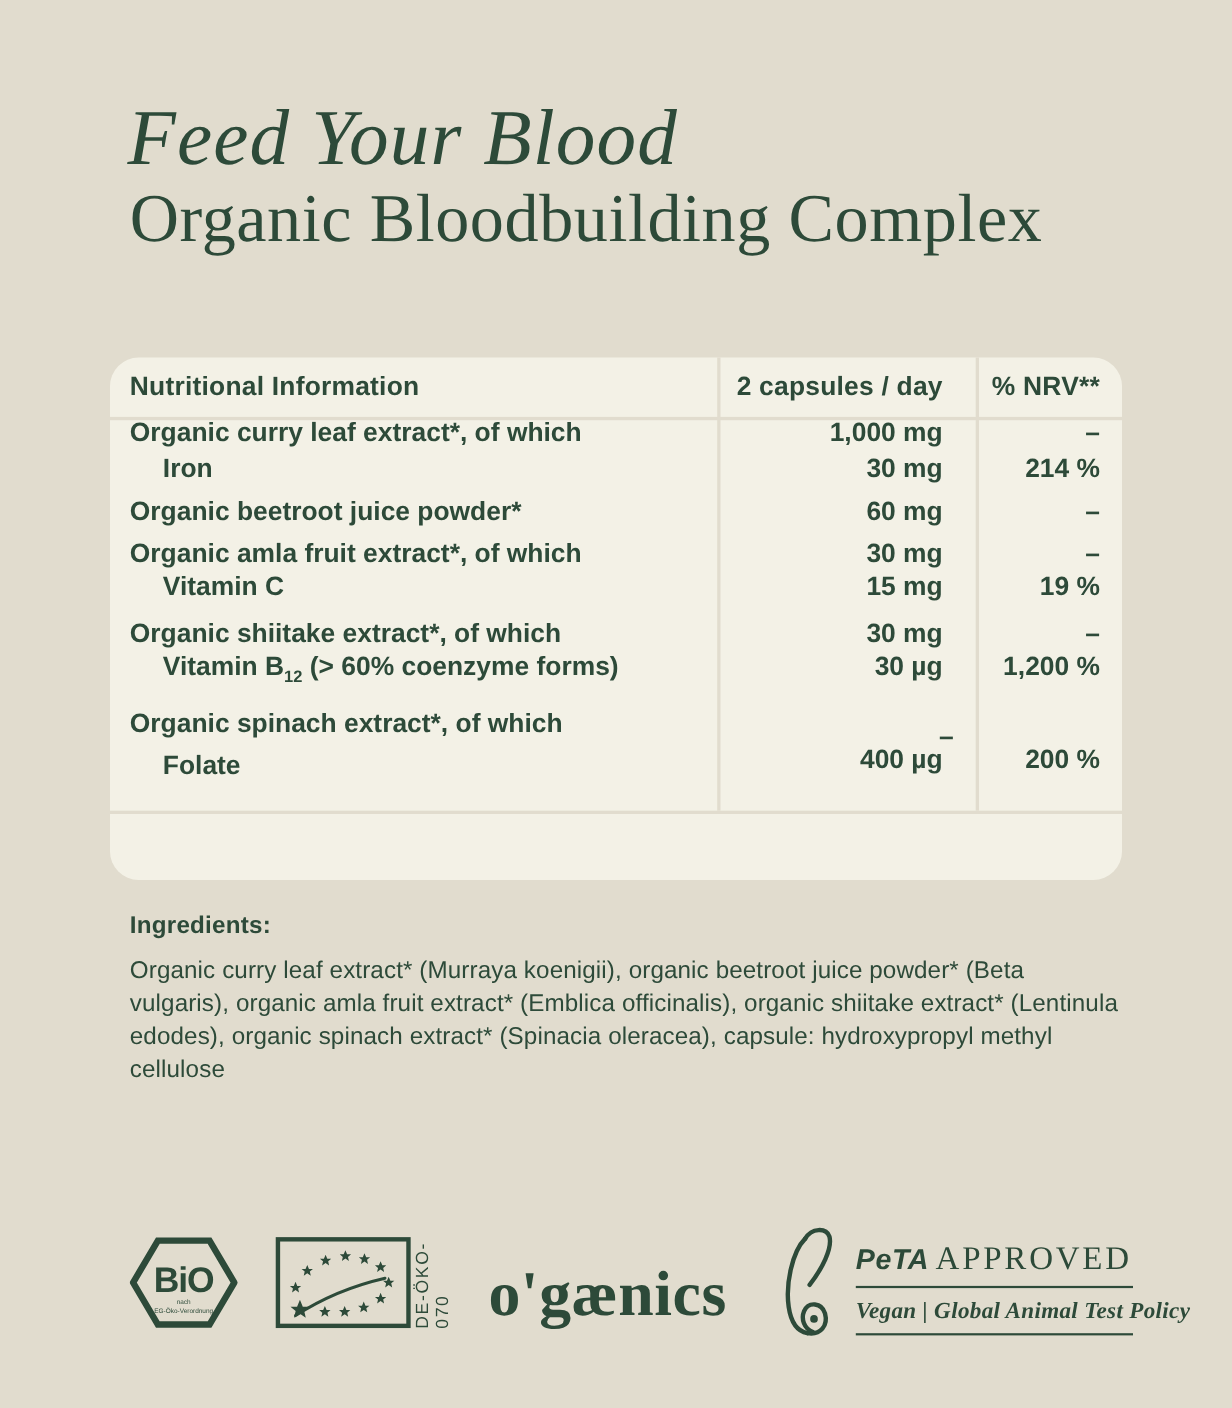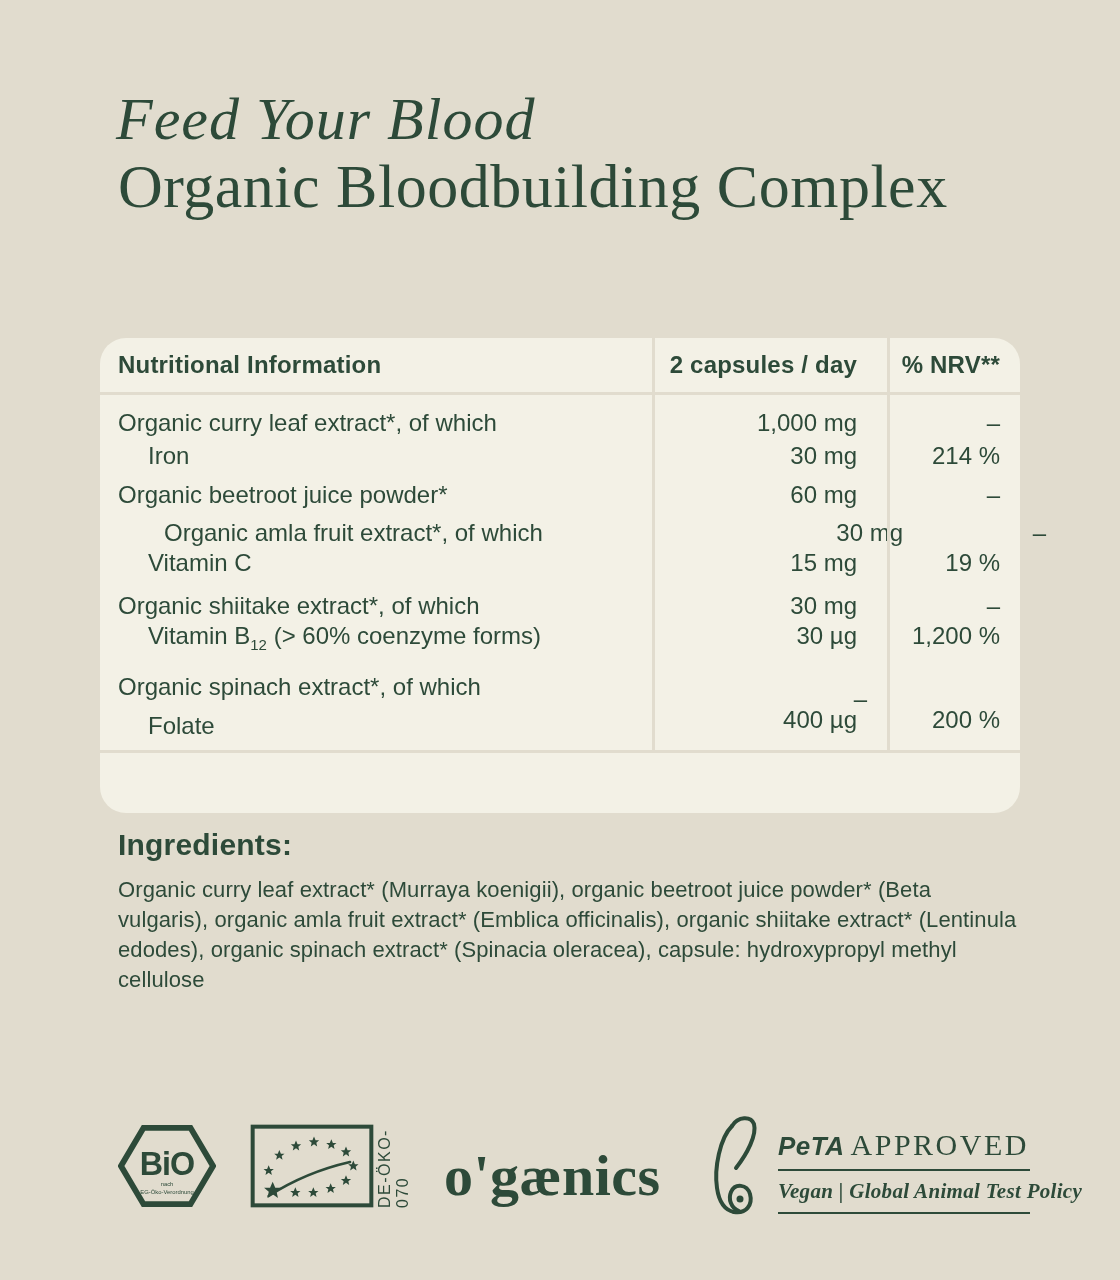--- a/index.html
+++ b/index.html
@@ -6,58 +6,58 @@
   body{
     width:1120px;height:1280px;overflow:hidden;position:relative;
     background:#e1dcce;
     font-family:"Liberation Sans",sans-serif;
     color:#2d4a39;
   }
   
   .title-block{position:absolute;left:116px;top:88px;}
   .title-block h1{
     margin:0;font-family:"Liberation Serif",serif;font-style:italic;font-weight:400;
-    font-size:60px;line-height:1.04;letter-spacing:1px;color:#2d4a39;
+    font-size:72px;line-height:1.04;letter-spacing:1px;color:#2d4a39;
   }
   .title-block h2{
     margin:4px 0 0 2px;font-family:"Liberation Serif",serif;font-weight:400;
     font-size:62px;line-height:1.05;letter-spacing:0.5px;color:#2d4a39;
   }
   
   .card{
-    position:absolute;left:100px;top:338px;width:920px;height:475px;
+    position:absolute;left:100px;top:325px;width:920px;height:475px;
     background:#f3f1e6;border-radius:26px;
   }
   .grid3{display:grid;grid-template-columns:552px 235px 133px;}
   .t-header{height:54px;align-items:center;font-weight:bold;font-size:24px;letter-spacing:0.2px;}
   .c1{padding-left:18px;}
   .c2{text-align:right;padding-right:30px;}
   .c3{text-align:right;padding-right:20px;}
   .h-div{position:absolute;left:0;width:920px;height:3px;background:#e1dcce;}
   .hd1{top:54px;}
   .hd2{top:412px;}
   .v-div{position:absolute;top:0;width:3px;height:412px;background:#e1dcce;}
   .vd1{left:552px;}
   .vd2{left:787px;}
-  .t-body{padding-top:16px;font-size:24px;}
+  .t-body{font-size:24px;font-weight:bold;}
   .row{line-height:30px;}
   .row .c1{padding-left:18px;}
   .row.indent .c1{padding-left:48px;}
-  .mt3{margin-top:3px;}  .mt8{margin-top:8px;margin-left:46px;}  .mt9{margin-top:9px;}
+  .mt3{margin-top:3px;}  .mt8{margin-top:8px;}  .mt9{margin-top:9px;}
   .mt13{margin-top:13px;} .mt21{margin-top:21px;}
   .amt-down .c2,.amt-down .c3{transform:translateY(12px);}
   .amt-up .c2,.amt-up .c3{transform:translateY(-6px);}
   sub.b12{font-size:15px;line-height:0;}
   .footnotes{
     position:absolute;left:18px;top:419px;padding-top:6px;
     font-size:17.5px;line-height:25px;letter-spacing:0.1px;
   }
   
   .ingredients{position:absolute;left:118px;top:828px;width:908px;}
-  .ing-h{font-size:30px;font-weight:bold;letter-spacing:0.2px;}
+  .ing-h{font-size:22px;font-weight:bold;letter-spacing:0.2px;}
   .ing-p{margin:13px 0 0 0;font-size:22px;line-height:30px;letter-spacing:0.1px;}
   
   .footer{position:absolute;left:0;top:1110px;width:916px;height:140px;}
   .logo{position:absolute;}
   .bio{left:118px;top:10px;}
   .eu{left:250px;top:14px;display:flex;align-items:flex-start;}
   .eu-code{
     height:84px;display:flex;align-items:center;margin-left:2px;
     writing-mode:vertical-rl;transform:rotate(180deg);
     font-size:16px;letter-spacing:1.5px;color:#2d4a39;

